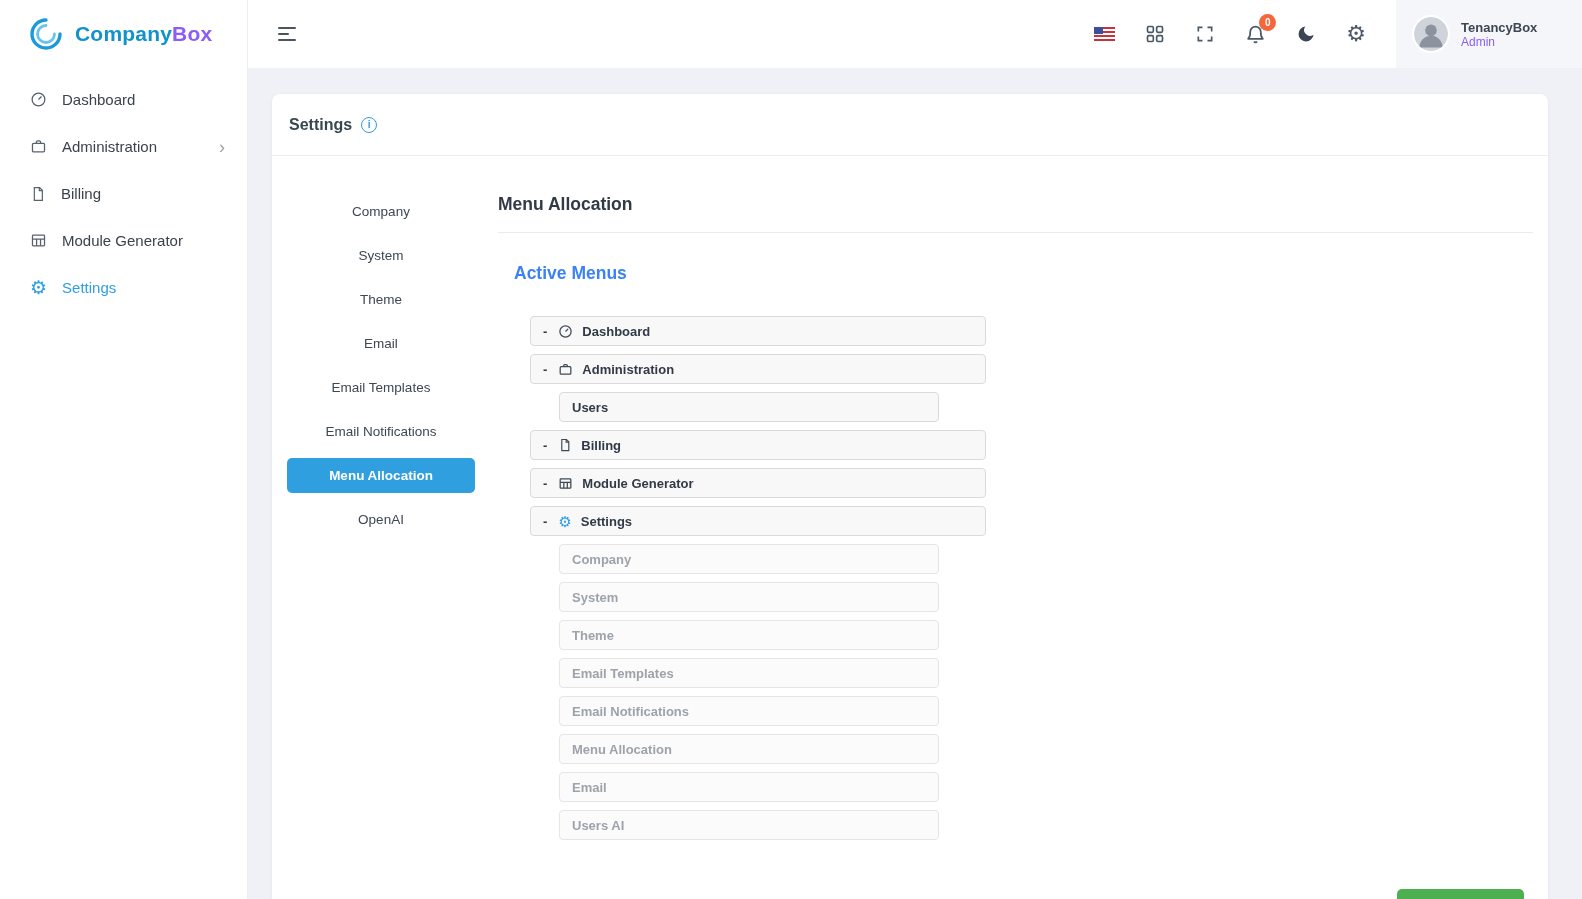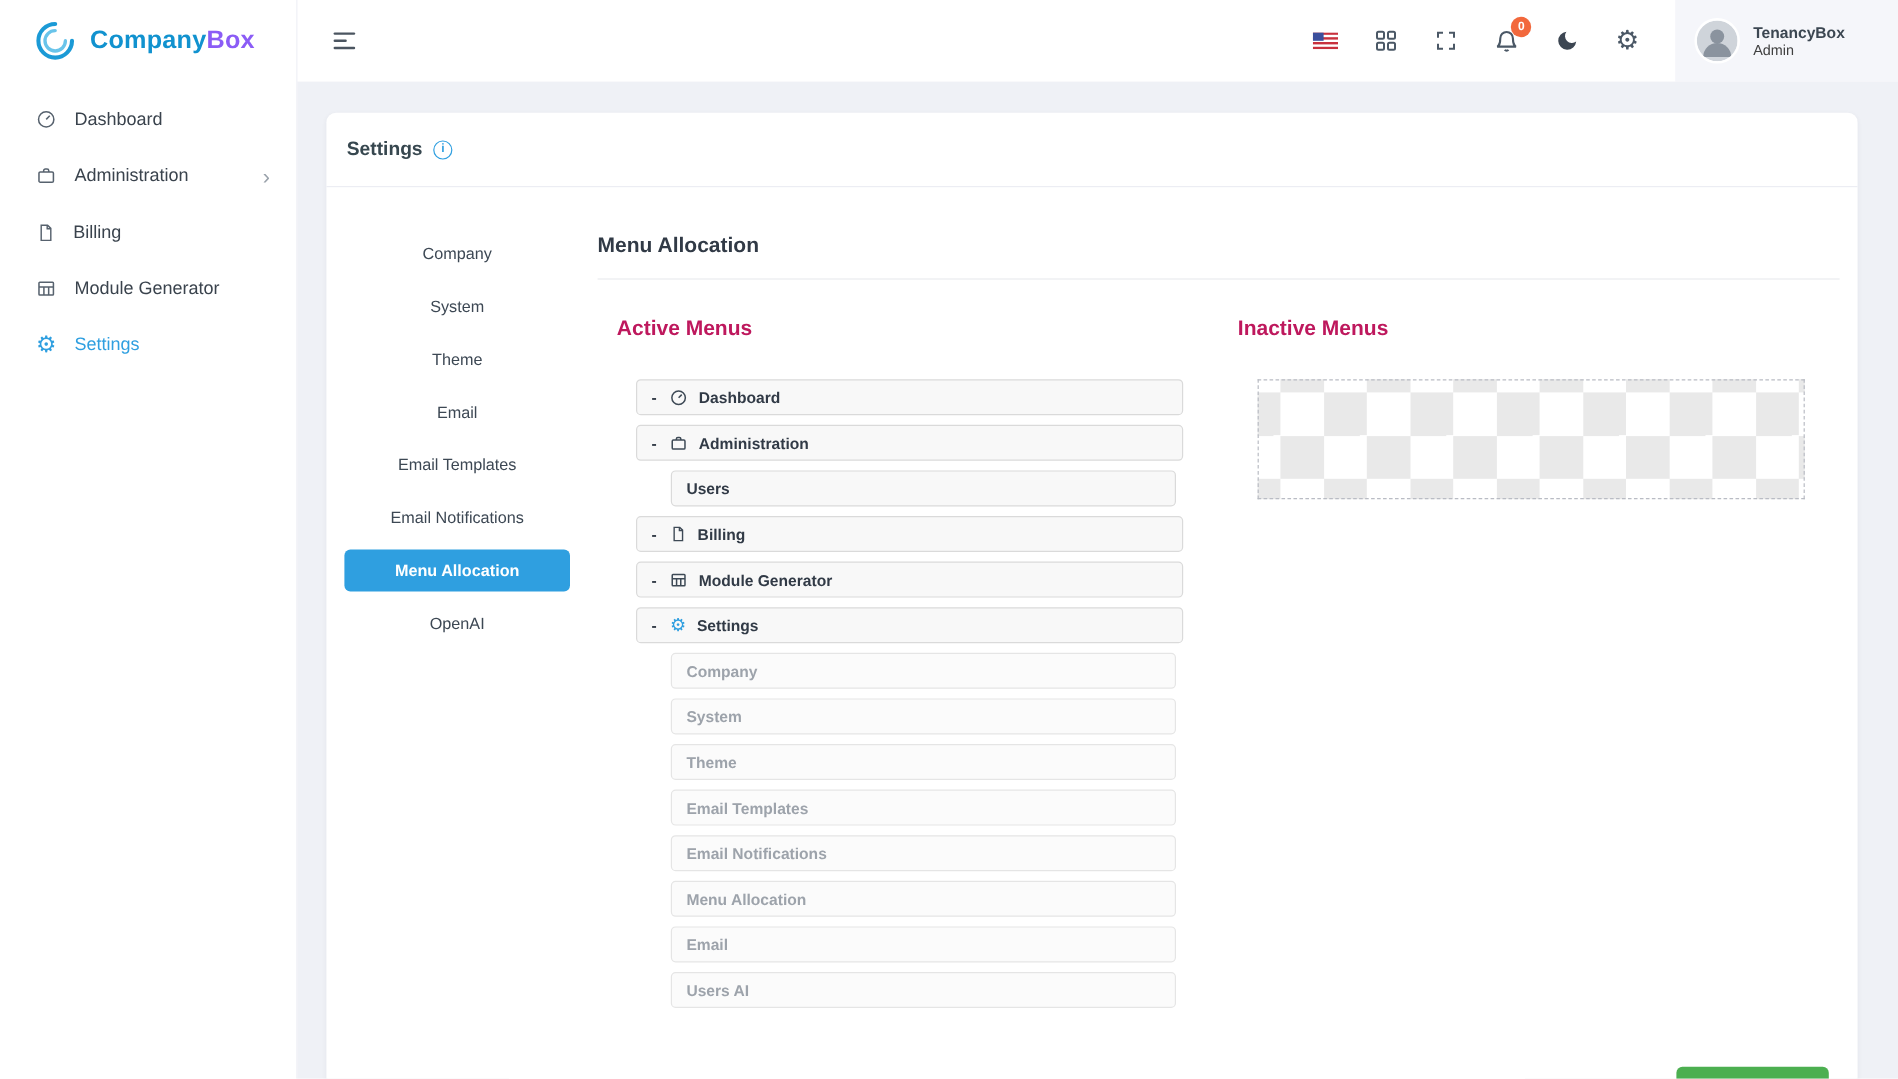--- a/index.html
+++ b/index.html
@@ -30,21 +30,21 @@
   .toggle .l1{width:18px}.toggle .l2{width:11px}.toggle .l3{width:18px}
   .top-right{display:flex;align-items:center;height:100%}
   .top-icon{margin-right:30px;cursor:pointer;display:flex;align-items:center;position:relative;color:#4b5866}
   .gear-top{font-size:22px;color:#4b5866;line-height:1}
   .badge{position:absolute;top:-10px;right:-10px;background:#f2683c;color:#fff;font-size:10px;
     width:17px;height:17px;border-radius:50%;display:flex;align-items:center;justify-content:center;font-weight:700}
   .user-block{height:100%;background:#f5f6fa;display:flex;align-items:center;gap:11px;
     padding:0 16px;width:186px;cursor:pointer}
   .avatar{width:38px;height:38px;border-radius:50%;overflow:hidden;flex:0 0 38px;border:2px solid #fff}
   .user-name{font-size:13px;font-weight:700;color:#3c4752}
-  .user-role{font-size:12px;color:#404040;margin-top:0}
+  .user-role{font-size:12px;color:#8b5cf6;margin-top:0}
 
   
   .content{flex:1;background:#eff1f6;padding:26px 34px 0 24px;overflow:hidden}
   .card{background:#fff;border-radius:8px;box-shadow:0 1px 4px rgba(20,20,60,.05);
     height:1010px;position:relative}
   .card-header{height:62px;display:flex;align-items:center;gap:9px;padding:0 17px;
     border-bottom:1px solid #ecedf3}
   .card-title{font-size:16px;font-weight:600;color:#37474f}
   .info-icon{width:16px;height:16px;border:1px solid #2f9fe0;border-radius:50%;color:#2f9fe0;
     font-size:10px;font-weight:700;display:flex;align-items:center;justify-content:center;cursor:pointer}
@@ -53,31 +53,31 @@
   .tabs{width:188px;flex:0 0 188px}
   .tab{text-align:center;padding:10px 4px;margin-bottom:9px;font-size:13.5px;color:#3d4854;
     border-radius:5px;cursor:pointer}
   .tab.active{background:#2f9fe0;color:#fff;font-weight:700}
 
   .panel{flex:1;margin-left:23px;min-width:0}
   .panel-title{font-size:17.5px;font-weight:700;color:#313a46;padding-bottom:17px;
     border-bottom:1px solid #e9ebef}
   .cols{display:flex;margin-top:30px}
   .col{flex:1;padding-left:16px;min-width:0}
-  .col-title{font-size:17.5px;font-weight:700;color:#be185d;margin-bottom:32px}
+  .col-title{font-size:17.5px;font-weight:700;color:#3b82f6;margin-bottom:32px}
 
   .menu-list{margin-left:16px;width:456px}
   .m-item{height:30px;margin-bottom:8px;background:#f8f8f8;border:1px solid #dadada;border-radius:4px;
     display:flex;align-items:center;padding:0 12px;cursor:grab}
   .m-item .dash{font-weight:700;color:#313a46;margin-right:11px;font-size:13px;cursor:pointer}
   .mi-icon{display:flex;align-items:center;margin-right:9px;color:#3e4a56}
   .mi-icon.accent{color:#2f9fe0}
   .gear-sm{font-size:15px;line-height:1}
   .m-label{font-size:13px;font-weight:700;color:#313a46;white-space:nowrap}
-  .m-child{margin-left:29px;width:421px}
+  .m-child{margin-left:29px;width:380px}
   .m-item.disabled{background:#fbfbfb;border-color:#e5e5e5;cursor:default}
   .m-item.disabled .m-label{color:#9da3ab}
 
   .dropzone{margin-left:16px;width:456px;height:100px;border:1px dashed #b9bcc4;
     background:conic-gradient(#e9e9e9 0 25%,#fff 0 50%,#e9e9e9 0 75%,#fff 0) 18px 10px/72px 72px}
 
   .save-btn{position:absolute;right:24px;top:795px;width:127px;height:40px;background:#4caf50;
     border:none;border-radius:5px;cursor:pointer}
 </style>
 </head>
@@ -310,24 +310,20 @@
                   <div class="m-item m-child disabled">
                     <span class="m-label">Email</span>
                   </div>
                   <div class="m-item m-child disabled">
                     <span class="m-label">Users AI</span>
                   </div>
 
                 </div>
               </div>
 
-              <div class="col">
-                <div class="col-title">Inactive Menus</div>
-                <div class="dropzone"></div>
-              </div>
 
             </div>
           </div>
         </div>
 
         <button class="save-btn"></button>
       </div>
     </div>
 
   </div>

